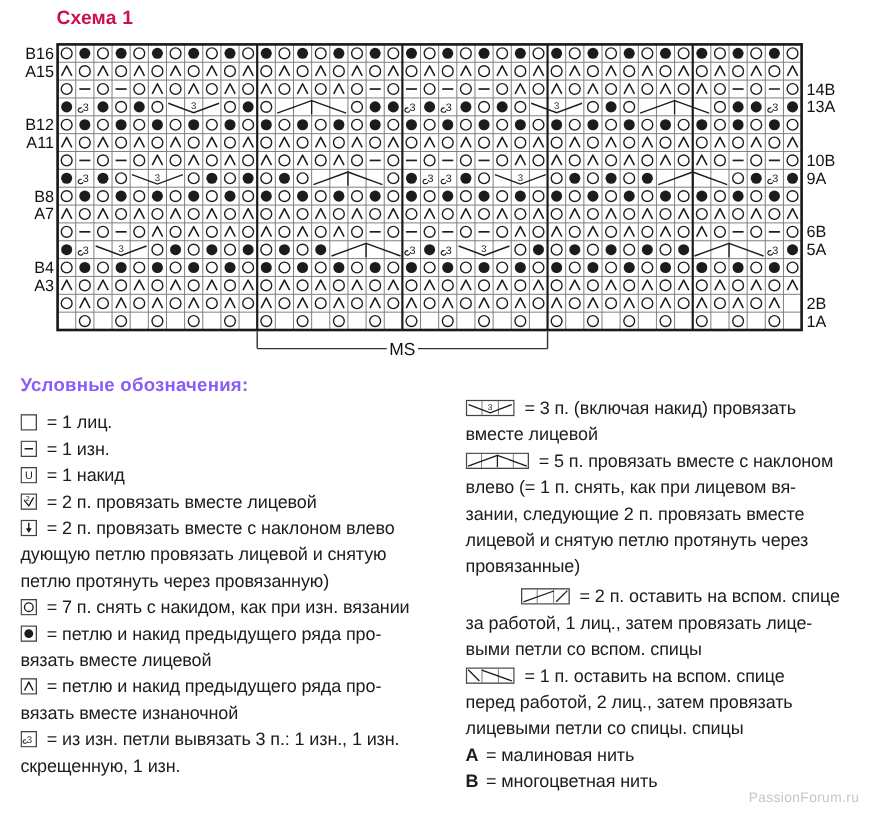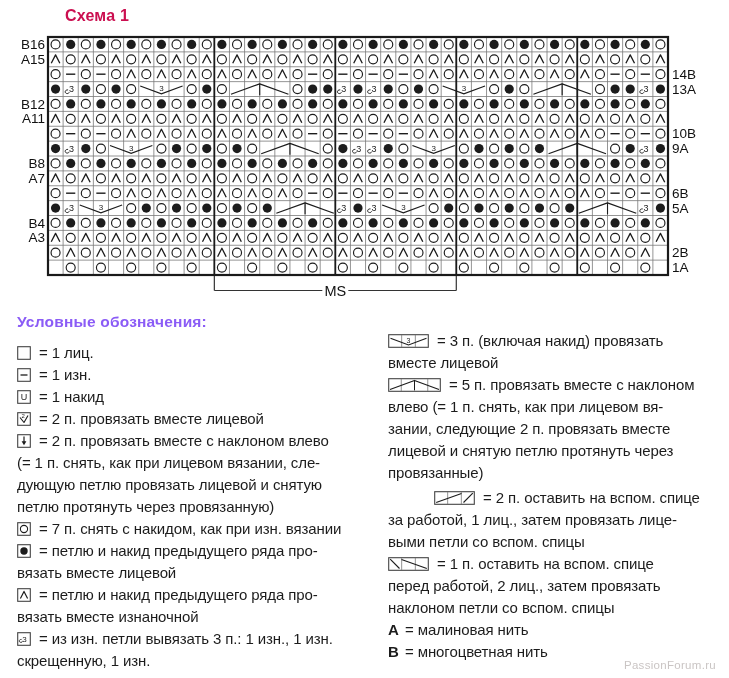--- a/index.html
+++ b/index.html
@@ -1,21 +1,21 @@
 <!DOCTYPE html>
 <html><head>
 <meta charset="utf-8">
 <style>
   html,body{margin:0;padding:0;}
   body{
     width:729px;height:678px;position:relative;background:#ffffff;
     font-family:"Liberation Sans",sans-serif;overflow:hidden;
   }
   #schema-title{
-    position:absolute;left:65px;top:7px;
+    position:absolute;left:47px;top:7px;
     font-size:16px;font-weight:700;color:#cb0f50;letter-spacing:.2px;
   }
   #chart-wrap{position:absolute;left:0;top:0;width:729px;height:308px;}
   .legend-col{position:absolute;color:#1c1c1c;font-size:15px;}
   #legend-left{left:17px;top:313px;width:360px;}
   #legend-right{left:388px;top:330px;width:338px;}
   #legend-title{
     font-size:15.5px;font-weight:700;color:#8b5cf6;margin:0 0 11px 0;letter-spacing:.2px;
   }
   .lg-line{height:22px;line-height:22px;white-space:nowrap;}
@@ -797,21 +797,20 @@
       <div class="lg-line"><span class="lg-sym"><svg width="14" height="14" viewBox="0 0 14 14">
             <rect x="0.7" y="0.7" width="12.6" height="12.6" fill="none" stroke="#444" stroke-width="1.1"></rect>
             <text x="6.2" y="6.4" font-size="6" text-anchor="middle" fill="#1c1c1c" font-family="Liberation Sans, sans-serif">2</text>
             <path d="M 3 5.5 L 7 10.5 L 11 3.5" fill="none" stroke="#1c1c1c" stroke-width="1.1" stroke-linejoin="round"></path>
           </svg></span><span class="lg-text">= 2 п. провязать вместе лицевой</span></div>
       <div class="lg-line"><span class="lg-sym"><svg width="14" height="14" viewBox="0 0 14 14">
             <rect x="0.7" y="0.7" width="12.6" height="12.6" fill="none" stroke="#444" stroke-width="1.1"></rect>
             <line x1="7" y1="2.6" x2="7" y2="8.6" stroke="#1c1c1c" stroke-width="1.2"></line>
             <path d="M 4.6 7.2 L 7 11.2 L 9.4 7.2 Z" fill="#1c1c1c"></path>
           </svg></span><span class="lg-text">= 2 п. провязать вместе с наклоном влево</span></div>
-      <div class="lg-line"><span class="lg-text">(= 1 п. снять, как при лицевом вязании, сле-</span></div>
       <div class="lg-line"><span class="lg-text">дующую петлю провязать лицевой и снятую</span></div>
       <div class="lg-line"><span class="lg-text">петлю протянуть через провязанную)</span></div>
       <div class="lg-line"><span class="lg-sym"><svg width="14" height="14" viewBox="0 0 14 14">
             <rect x="0.7" y="0.7" width="12.6" height="12.6" fill="none" stroke="#444" stroke-width="1.1"></rect>
             <circle cx="7" cy="7" r="3.6" fill="none" stroke="#1c1c1c" stroke-width="1.1"></circle>
           </svg></span><span class="lg-text">= 7 п. снять с накидом, как при изн. вязании</span></div>
       <div class="lg-line"><span class="lg-sym"><svg width="14" height="14" viewBox="0 0 14 14">
             <rect x="0.7" y="0.7" width="12.6" height="12.6" fill="none" stroke="#444" stroke-width="1.1"></rect>
             <circle cx="7" cy="7" r="3.7" fill="#1c1c1c"></circle>
           </svg></span><span class="lg-text">= петлю и накид предыдущего ряда про-</span></div>
@@ -861,19 +860,19 @@
       <div class="lg-line"><span class="lg-text">за работой, 1 лиц., затем провязать лице-</span></div>
       <div class="lg-line"><span class="lg-text">выми петли со вспом. спицы</span></div>
       <div class="lg-line"><span class="lg-sym"><svg width="41" height="14" viewBox="0 0 41 14">
             <rect x="0.7" y="0.7" width="39.6" height="12.6" fill="none" stroke="#444" stroke-width="1.1"></rect>
             <line x1="13.666666666666666" y1="1" x2="13.666666666666666" y2="13" stroke="#777" stroke-width="0.8"></line>
             <line x1="27.333333333333332" y1="1" x2="27.333333333333332" y2="13" stroke="#777" stroke-width="0.8"></line>
             <line x1="2.2" y1="2.2" x2="11.5" y2="11.5" stroke="#1c1c1c" stroke-width="1.1"></line>
             <line x1="13.5" y1="2.5" x2="38.8" y2="11.5" stroke="#1c1c1c" stroke-width="1.1"></line>
           </svg></span><span class="lg-text">= 1 п. оставить на вспом. спице</span></div>
       <div class="lg-line"><span class="lg-text">перед работой, 2 лиц., затем провязать</span></div>
-      <div class="lg-line"><span class="lg-text">наклоном петли со вспом. спицы</span></div>
+      <div class="lg-line"><span class="lg-text">лицевыми петли со спицы. спицы</span></div>
       <div class="lg-line"><span class="lg-sym-letter">A</span><span class="lg-text">= малиновая нить</span></div>
       <div class="lg-line"><span class="lg-sym-letter">B</span><span class="lg-text">= многоцветная нить</span></div>
     </div>
 </div>
 
 <div id="watermark">PassionForum.ru</div>
 
 </body></html>

